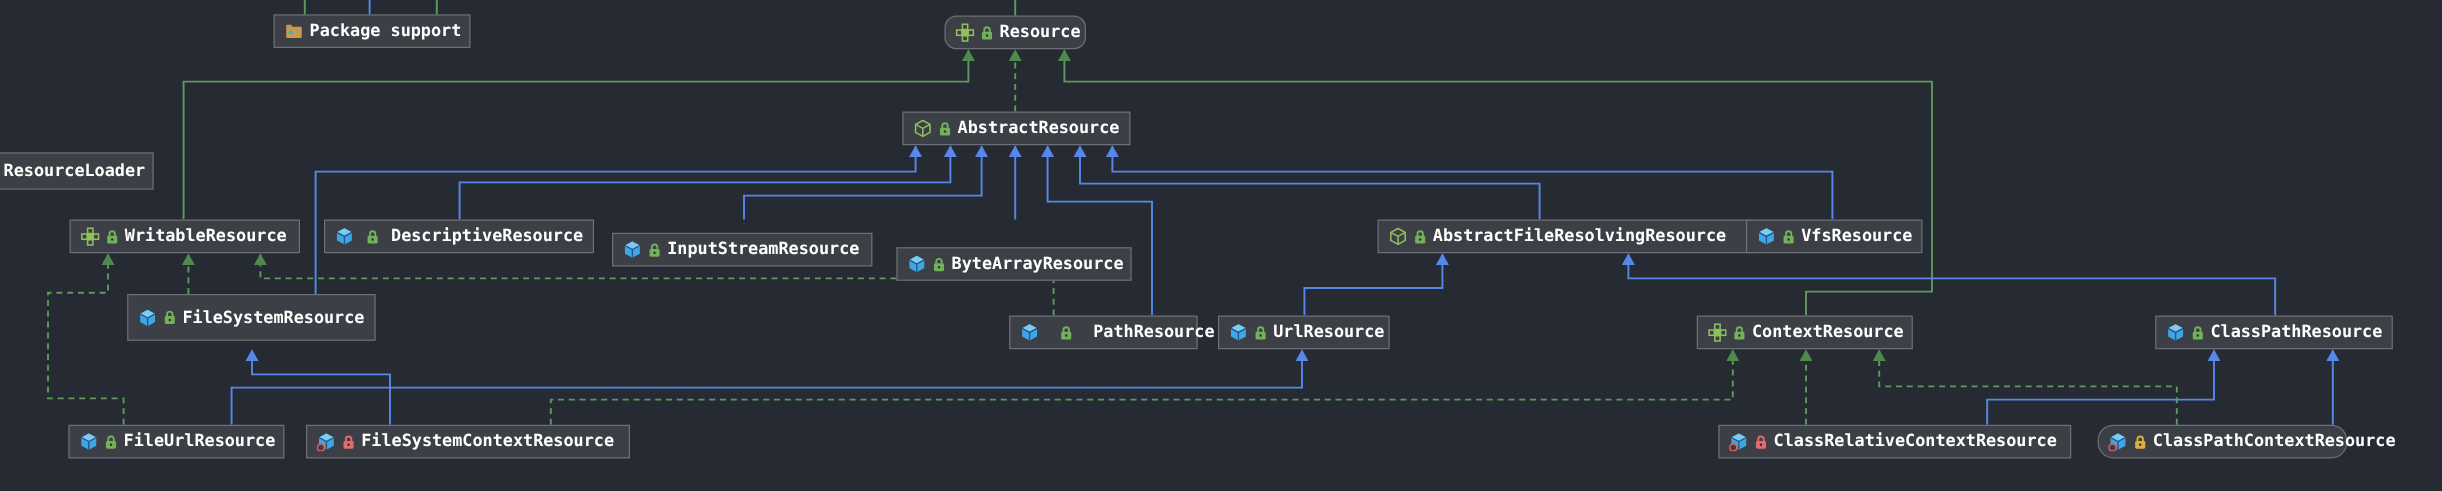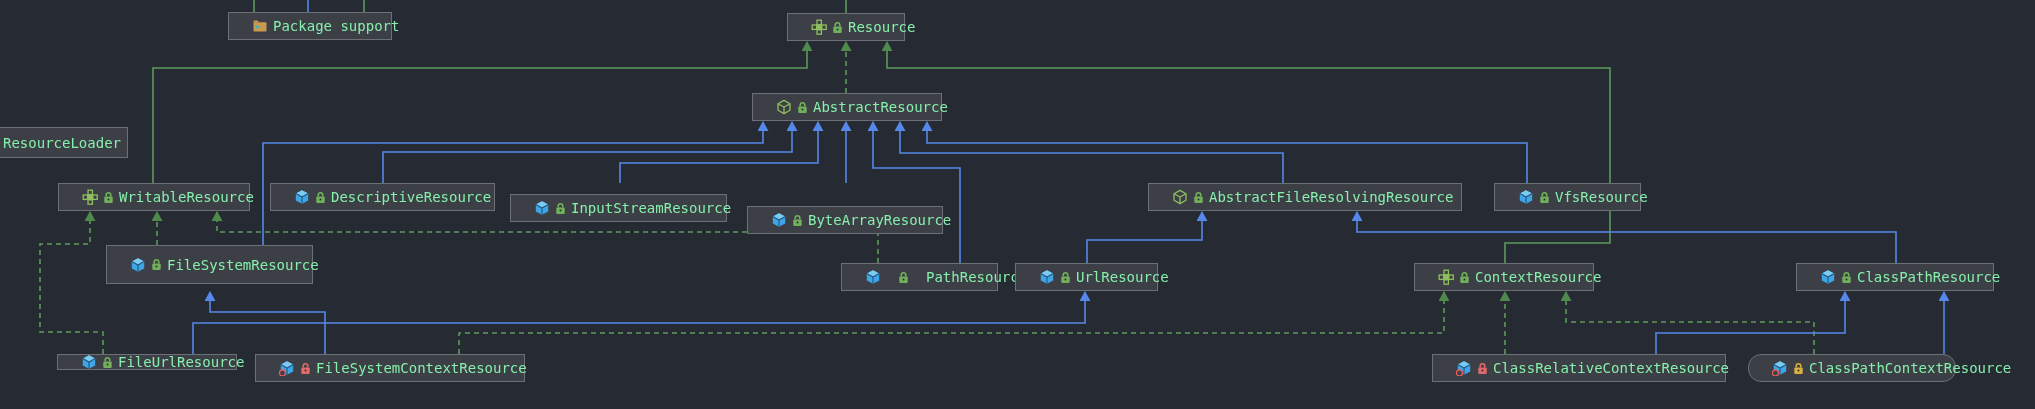--- a/index.html
+++ b/index.html
@@ -5,22 +5,22 @@
   html,body{margin:0;padding:0;background:#262a33;}
   .canvas{position:relative;width:2035px;height:409px;overflow:hidden;background:#262a33;
           font-family:"DejaVu Sans Mono","Liberation Mono",monospace;}
   #edge-layer{position:absolute;left:0;top:0;z-index:1;}
   #edge-layer polyline{fill:none;stroke-width:1.6px;}
   .e-blue{stroke:#5588e8;}
   .e-green{stroke:#5d9a5b;}
   .dashed{stroke-dasharray:5 4;stroke-width:1.4px;}
   .node{position:absolute;z-index:2;box-sizing:border-box;height:28px;
         background:#3c3f45;border:1px solid #6d7076;
-        display:flex;align-items:center;gap:5px;padding:0 23px;
-        font-size:14px;color:#86efac;white-space:nowrap;}
+        display:flex;align-items:center;gap:5px;padding:0 8px;
+        font-size:14px;color:#ffffff;white-space:nowrap;font-weight:bold;}
   .node .t-icon{width:16px;height:16px;flex:0 0 16px;display:inline-flex;}
   .node .l-icon{width:11px;height:13px;flex:0 0 11px;display:inline-flex;}
   .node.cut{justify-content:flex-end;padding-right:6px;}
   .label{pointer-events:none;}
 </style>
 </head>
 <body>
 
 <div class="canvas" id="canvas">
   <svg id="edge-layer" width="2035" height="409" viewBox="0 0 2035 409">
@@ -65,21 +65,21 @@
       <div class="node" style="left: 228px; top: 12px; width: 164px; height: 28px;">
         <span class="t-icon">
           <svg width="16" height="16" viewBox="0 0 16 16">
     <path d="M1.5,4.5 L1.5,3.4 Q1.5,2.6 2.3,2.6 L5.6,2.6 L7,4.2 Z" fill="#c99a4e"></path>
     <rect x="1.5" y="4.2" width="13" height="9.4" rx="1" fill="#c99a4e"></rect>
     <circle cx="5.2" cy="8.9" r="1.7" fill="#3bb5c4"></circle>
           </svg>
         </span>
         <span class="label">Package support</span>
       </div>
-      <div class="node" style="left: 787px; top: 13px; width: 118px; height: 28px;">
+      <div class="node" style="left: 787px; top: 13px; width: 118px; height: 28px; border-radius: 10px;">
         <span class="t-icon">
           <svg width="16" height="16" viewBox="0 0 16 16">
             <rect x="6" y="1.2" width="4.4" height="4.4" fill="none" stroke="#8fbf5f" stroke-width="1.3"></rect>
             <rect x="1.2" y="6" width="4.4" height="4.4" fill="none" stroke="#8fbf5f" stroke-width="1.3"></rect>
             <rect x="6" y="6" width="4.4" height="4.4" fill="#8fbf5f" stroke="#8fbf5f" stroke-width="1.3"></rect>
             <rect x="10.8" y="6" width="4.4" height="4.4" fill="none" stroke="#8fbf5f" stroke-width="1.3"></rect>
             <rect x="6" y="10.8" width="4.4" height="4.4" fill="none" stroke="#8fbf5f" stroke-width="1.3"></rect>
           </svg>
         </span>
         <span class="l-icon">
@@ -189,21 +189,21 @@
         </span>
         <span class="l-icon">
           <svg width="11" height="13" viewBox="0 0 12 14">
     <path d="M3.5,6 V4.3 a2.5,2.5 0 0 1 5,0 V6" fill="none" stroke="#72b05c" stroke-width="1.7"></path>
     <rect x="1.4" y="5.8" width="9.2" height="7.2" rx="1.3" fill="#72b05c"></rect>
     <circle cx="6" cy="9.3" r="1.1" fill="#2b2e33"></circle>
           </svg>
         </span>
         <span class="label">AbstractFileResolvingResource</span>
       </div>
-      <div class="node" style="left: 1455px; top: 183px; width: 147px; height: 28px; margin-left: 39px;">
+      <div class="node" style="left: 1455px; top: 183px; width: 147px; height: 28px;">
         <span class="t-icon">
           <svg width="16" height="16" viewBox="0 0 16 16">
     <path d="M8,1.2 L14.2,4.6 L14.2,11.4 L8,14.8 L1.8,11.4 L1.8,4.6 Z" fill="#3ea6e8"></path>
     <path d="M8,1.2 L14.2,4.6 L8,8 L1.8,4.6 Z" fill="#7accf5"></path>
     <path d="M1.8,4.6 L8,8 L14.2,4.6 M8,8 L8,14.8" fill="none" stroke="#26547a" stroke-width="1.1"></path>
           </svg>
         </span>
         <span class="l-icon">
           <svg width="11" height="13" viewBox="0 0 12 14">
     <path d="M3.5,6 V4.3 a2.5,2.5 0 0 1 5,0 V6" fill="none" stroke="#72b05c" stroke-width="1.7"></path>
@@ -293,21 +293,21 @@
         </span>
         <span class="l-icon">
           <svg width="11" height="13" viewBox="0 0 12 14">
     <path d="M3.5,6 V4.3 a2.5,2.5 0 0 1 5,0 V6" fill="none" stroke="#72b05c" stroke-width="1.7"></path>
     <rect x="1.4" y="5.8" width="9.2" height="7.2" rx="1.3" fill="#72b05c"></rect>
     <circle cx="6" cy="9.3" r="1.1" fill="#2b2e33"></circle>
           </svg>
         </span>
         <span class="label">ClassPathResource</span>
       </div>
-      <div class="node" style="left: 57px; top: 354px; width: 180px; height: 16px;">
+      <div class="node" style="left: 57px; top: 354px; width: 180px; height: 28px;">
         <span class="t-icon">
           <svg width="16" height="16" viewBox="0 0 16 16">
     <path d="M8,1.2 L14.2,4.6 L14.2,11.4 L8,14.8 L1.8,11.4 L1.8,4.6 Z" fill="#3ea6e8"></path>
     <path d="M8,1.2 L14.2,4.6 L8,8 L1.8,4.6 Z" fill="#7accf5"></path>
     <path d="M1.8,4.6 L8,8 L14.2,4.6 M8,8 L8,14.8" fill="none" stroke="#26547a" stroke-width="1.1"></path>
           </svg>
         </span>
         <span class="l-icon">
           <svg width="11" height="13" viewBox="0 0 12 14">
     <path d="M3.5,6 V4.3 a2.5,2.5 0 0 1 5,0 V6" fill="none" stroke="#72b05c" stroke-width="1.7"></path>

